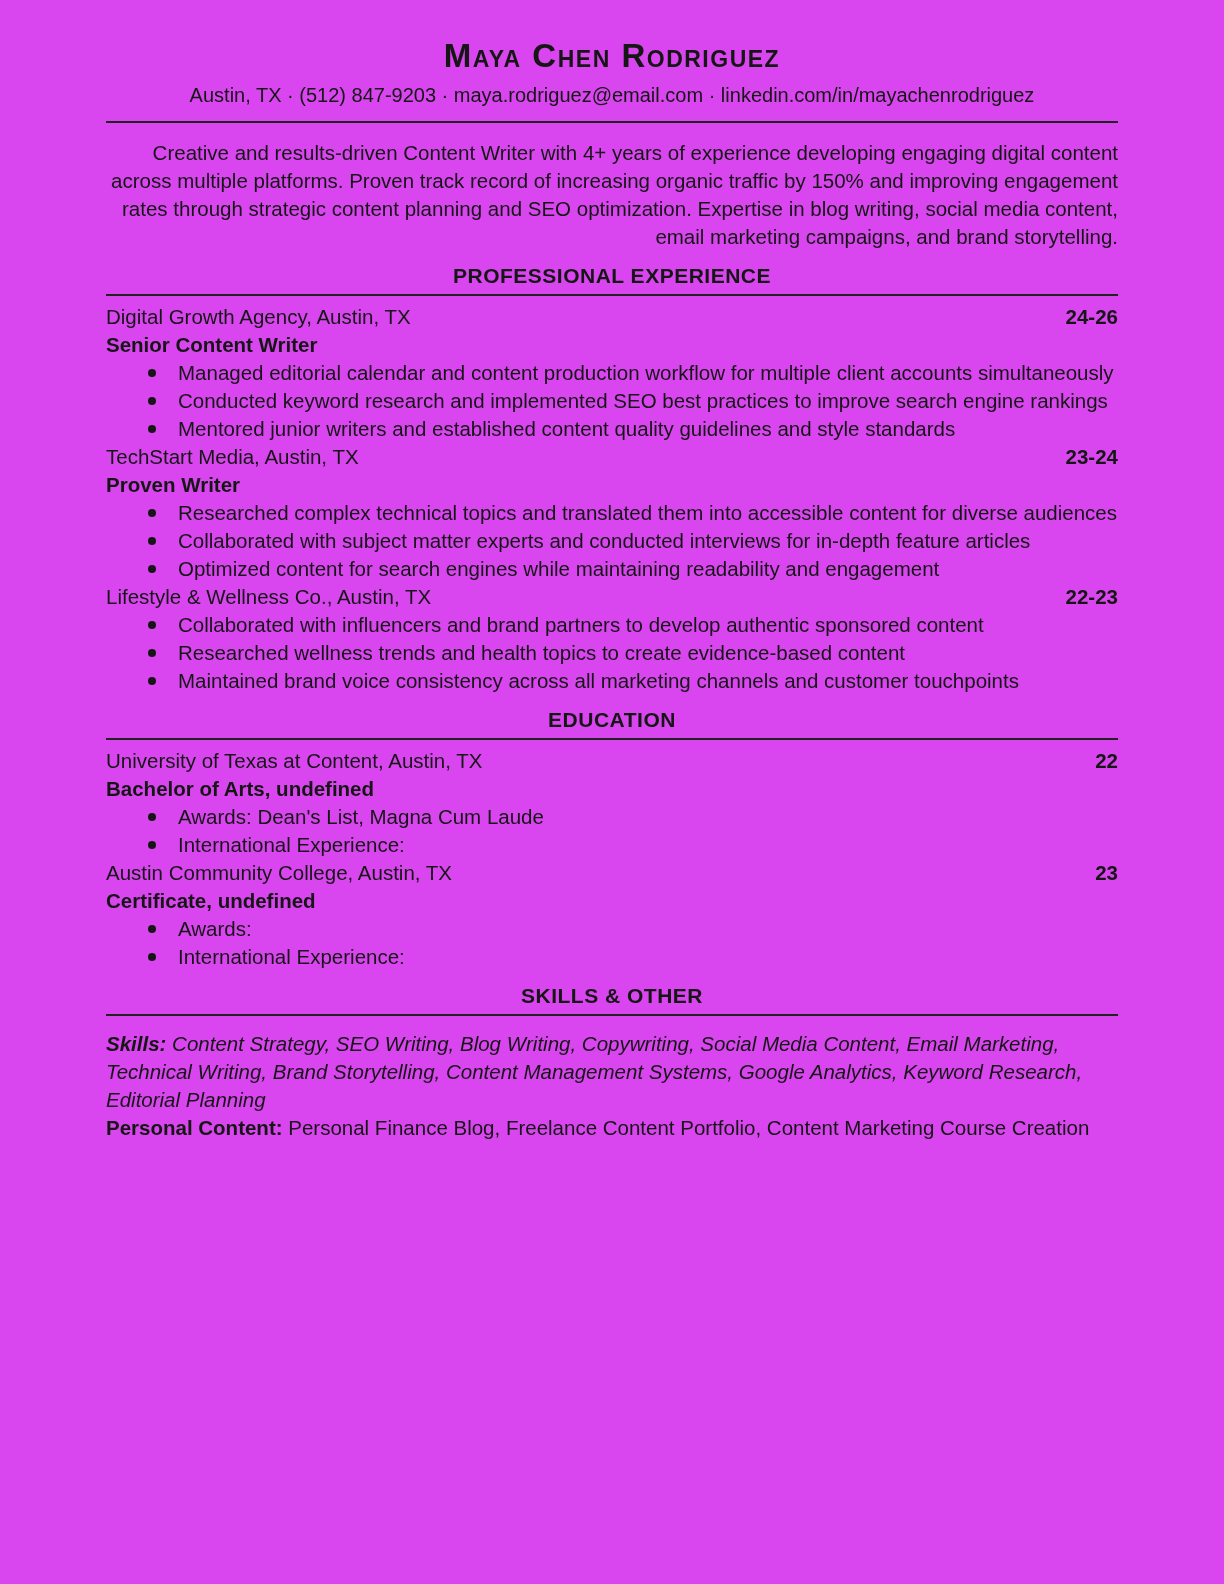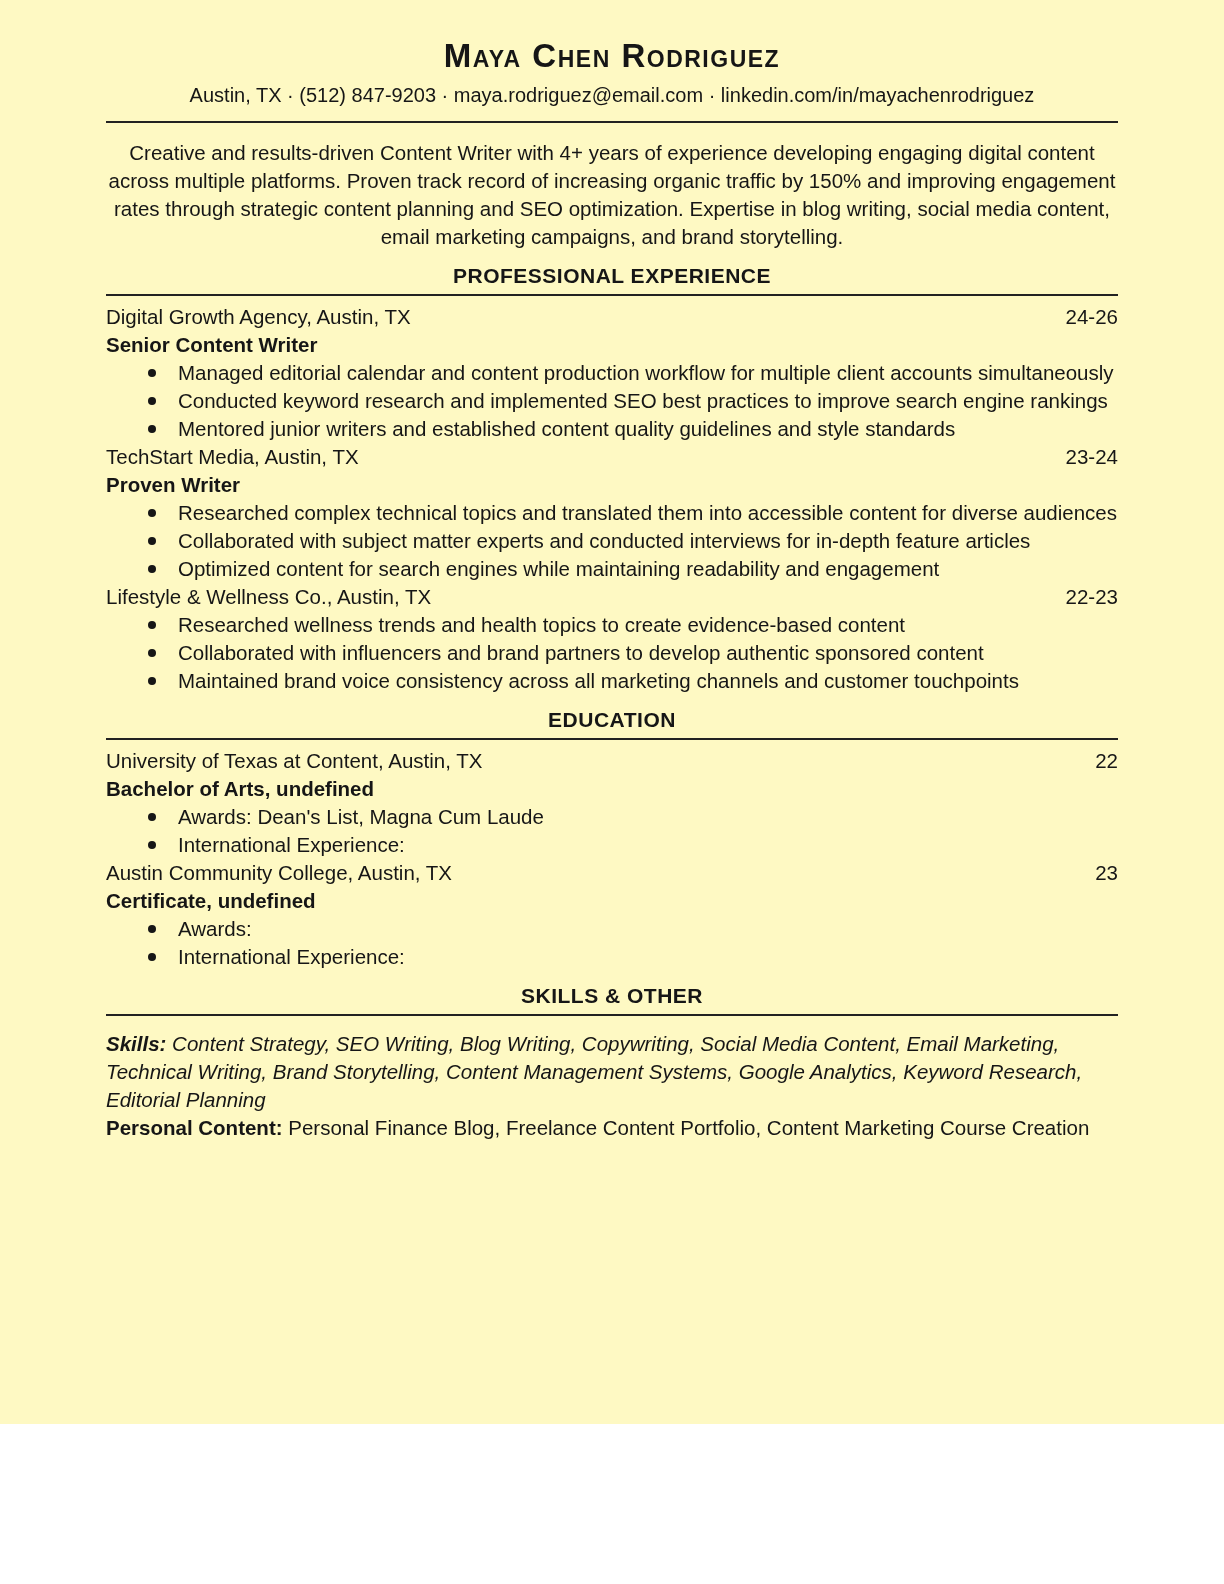--- a/index.html
+++ b/index.html
@@ -5,22 +5,22 @@
   * { margin: 0; padding: 0; box-sizing: border-box; }
   html, body { background: #ffffff; }
   body {
     width: 1224px;
     height: 1584px;
     font-family: "Liberation Sans", sans-serif;
     color: #161616;
   }
   .page {
     width: 1224px;
-    height: 1424px;
-    background: #fef9c3;
+    height: 1584px;
+    background: #d946ef;
     padding: 36px 106px 40px 106px;
     overflow: hidden;
   }
   .name {
     text-align: center;
     font-size: 33px;
     font-weight: 700;
     font-variant: small-caps;
     letter-spacing: 1.5px;
     line-height: 40px;
@@ -33,42 +33,42 @@
   }
   hr.rule {
     border: none;
     border-top: 2px solid #222222;
     height: 0;
   }
   hr.header-rule { margin-top: 13px; }
   hr.section-rule { margin-top: 5px; }
   .summary {
     margin-top: 16px;
-    text-align: center;
+    text-align: right;
     font-size: 20.5px;
     line-height: 28px;
   }
   .section-title {
     margin-top: 12px;
     text-align: center;
     font-size: 21px;
     font-weight: 700;
     letter-spacing: 0.5px;
     line-height: 26px;
   }
   .section-body { margin-top: 7px; }
   .entry-head {
     display: flex;
     justify-content: space-between;
     align-items: baseline;
     font-size: 20.5px;
     line-height: 28px;
     text-align: right;
   }
-  .dates { font-size: 20.5px; }
+  .dates { font-size: 20.5px; font-weight: bold; }
   .role {
     font-size: 20.5px;
     font-weight: 700;
     line-height: 28px;
   }
   ul.bullets { list-style: none; }
   ul.bullets li {
     position: relative;
     padding-left: 72px;
     font-size: 20.5px;
@@ -133,22 +133,22 @@
           <li>Optimized content for search engines while maintaining readability and engagement</li>
         </ul>
       </div>
 
       <div class="entry">
         <div class="entry-head">
           <span class="org">Lifestyle &amp; Wellness Co., Austin, TX</span>
           <span class="dates">22-23</span>
         </div>
         <ul class="bullets">
+          <li>Collaborated with influencers and brand partners to develop authentic sponsored content</li>
           <li>Researched wellness trends and health topics to create evidence-based content</li>
-          <li>Collaborated with influencers and brand partners to develop authentic sponsored content</li>
           <li>Maintained brand voice consistency across all marketing channels and customer touchpoints</li>
         </ul>
       </div>
 
     </div>
   </section>
 
   <section>
     <h2 class="section-title">EDUCATION</h2>
     <hr class="rule section-rule">

